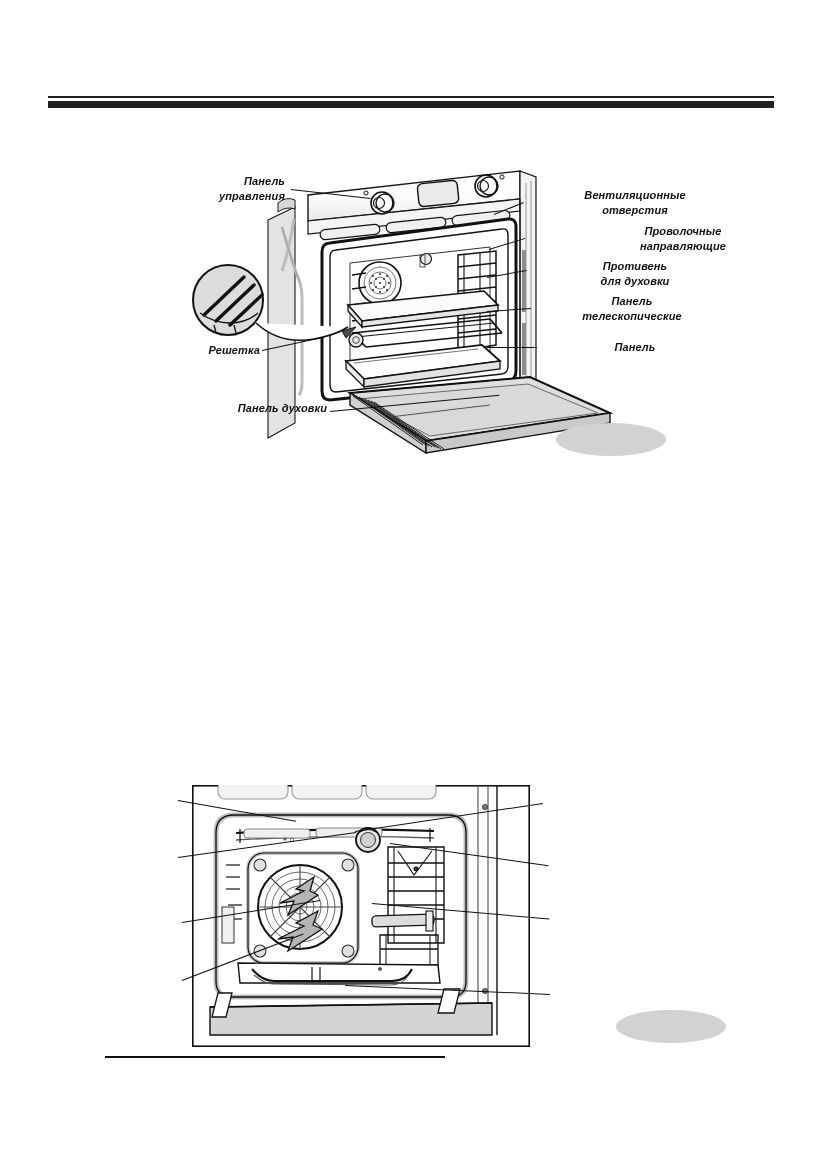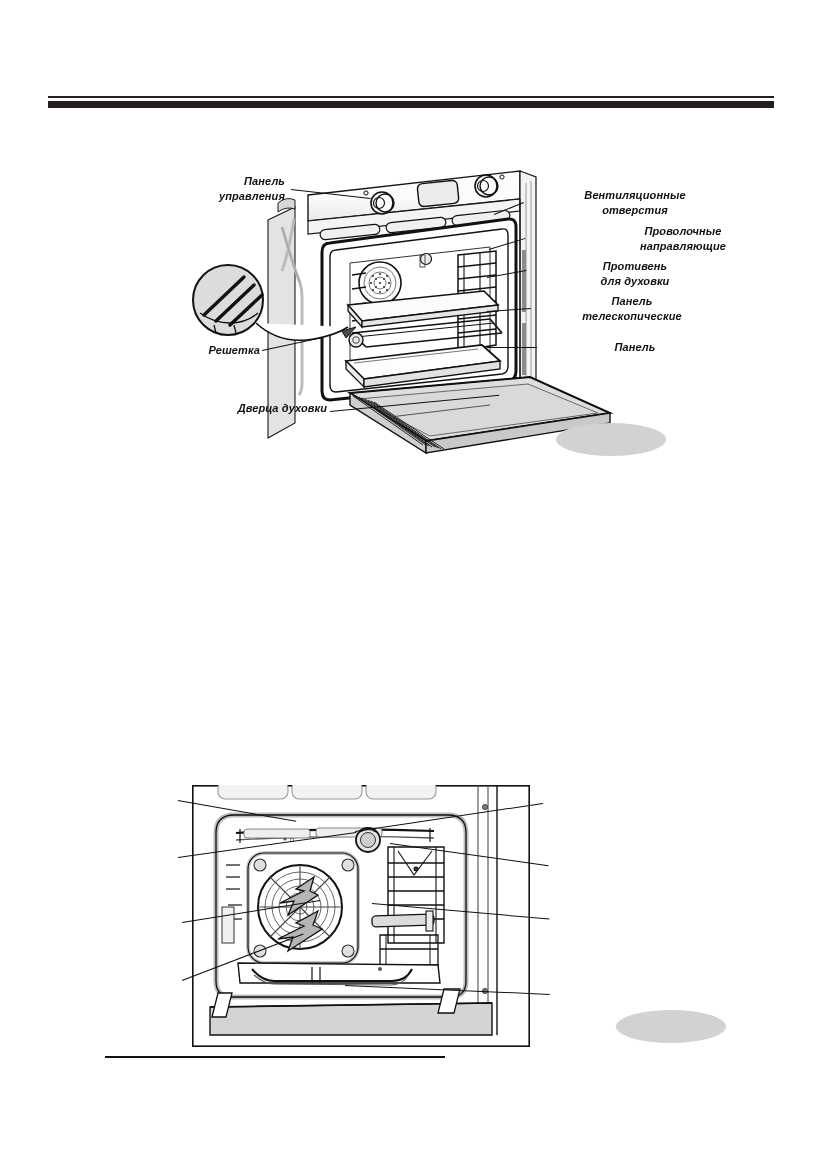--- a/index.html
+++ b/index.html
@@ -242,21 +242,21 @@
   <div class="leader" style="left:489px;top:249px;width:38px;transform:rotate(-17deg);"></div>
   <div class="leader" style="left:487px;top:277px;width:40px;transform:rotate(-10deg);"></div>
   <div class="leader" style="left:487px;top:311px;width:44px;transform:rotate(-4deg);"></div>
   <div class="leader" style="left:487px;top:347px;width:50px;transform:rotate(0deg);"></div>
 
   <div class="lbl right-al" style="left:160px;top:174px;width:125px;">Панель
 управления</div>
 
   <div class="lbl right-al" style="left:155px;top:343px;width:105px;text-align:right;">Решетка</div>
 
-  <div class="lbl right-al" style="left:185px;top:401px;width:142px;">Дверца духовки</div>
+  <div class="lbl right-al" style="left:185px;top:401px;width:142px;">Панель духовки</div>
 
   <div class="lbl center-al" style="left:528px;top:188px;width:150px;">Вентиляционные
 отверстия</div>
 
   <div class="lbl center-al" style="left:528px;top:224px;width:150px;margin-left:48px;">Проволочные
 направляющие</div>
 
   <div class="lbl center-al" style="left:528px;top:259px;width:150px;">Противень
 для духовки</div>
 

